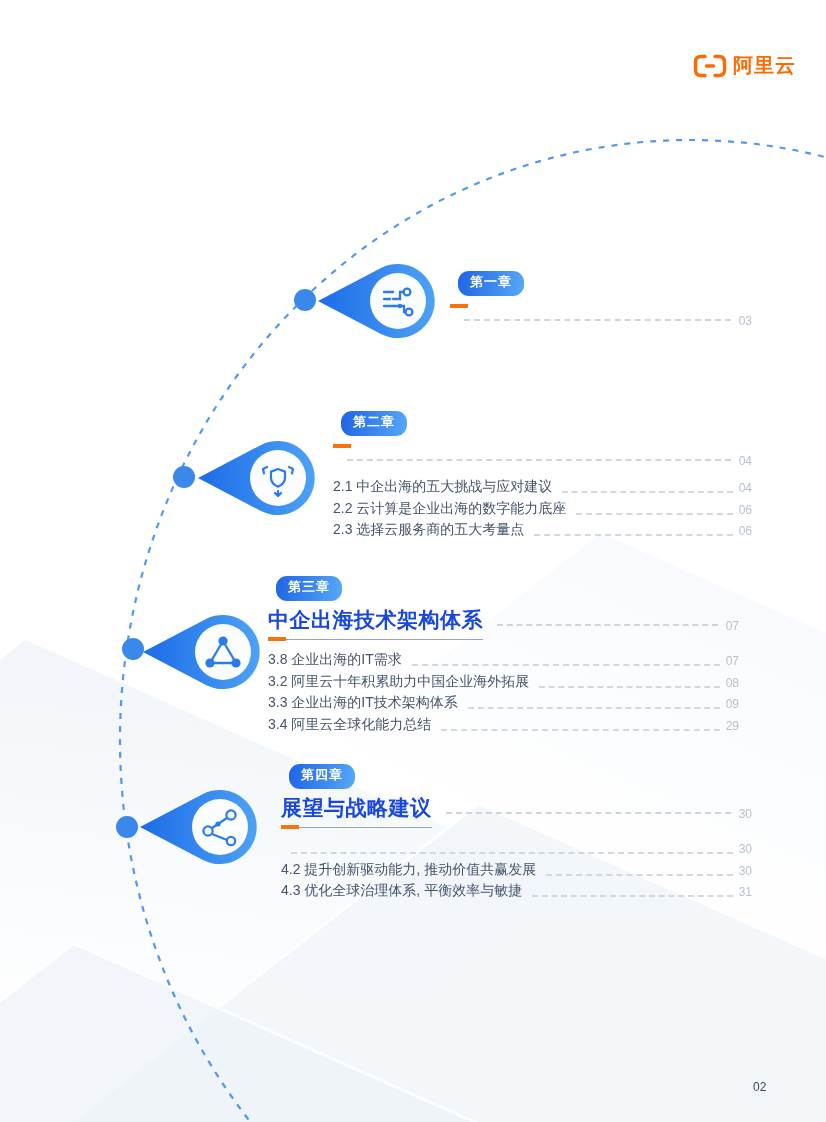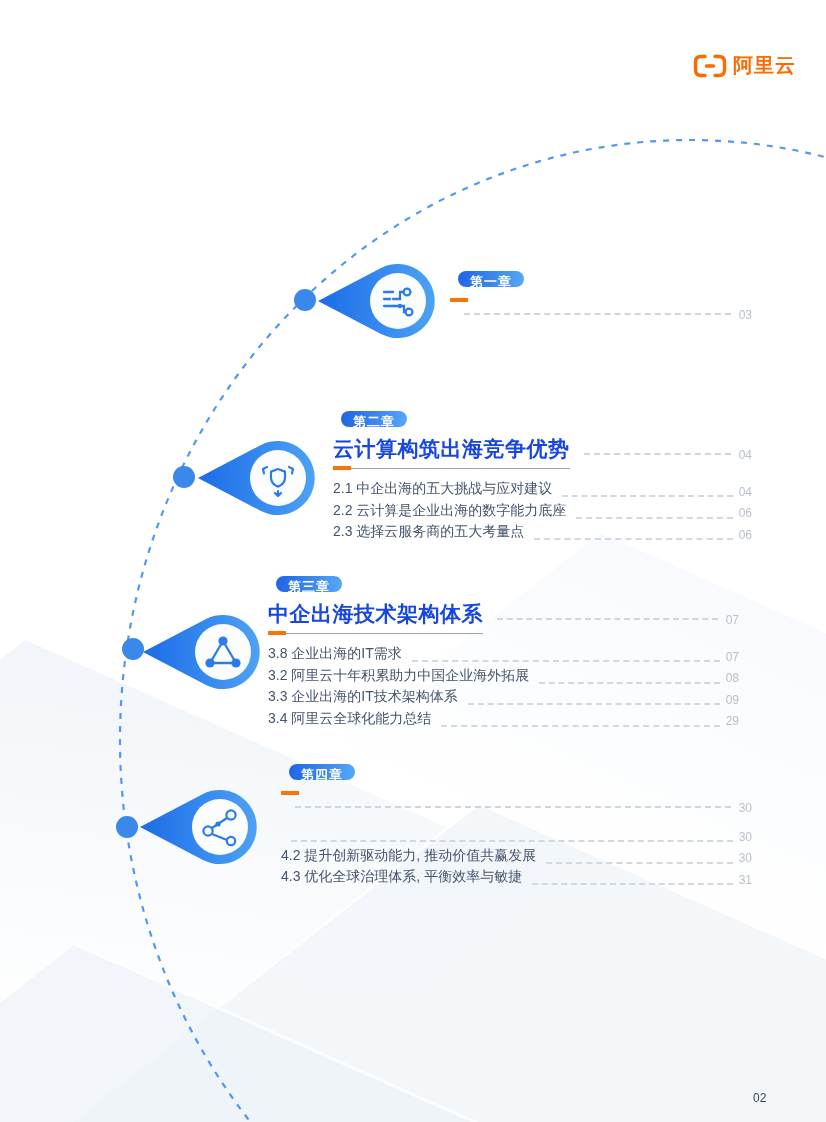--- a/index.html
+++ b/index.html
@@ -37,39 +37,39 @@
   
   .logo { position:absolute; left:692px; top:52px; display:flex; align-items:center; gap:5px; }
   .logo-text { color:#FF6A00; font-size:20px; font-weight:bold; letter-spacing:1px; }
   
   .chapter { position:absolute; }
   .ch1 { left:450px; top:271px; width:302px; }
   .ch2 { left:333px; top:411px; width:419px; }
   .ch3 { left:268px; top:576px; width:471px; }
   .ch4 { left:281px; top:764px; width:471px; }
   .badge {
-    display:inline-block; margin-left:8px; height:16px; line-height:21px;
+    display:inline-block; margin-left:8px; height:25px; line-height:21px;
     padding:0 12px; border-radius:11px; color:#ffffff; font-size:13px; font-weight:bold;
     background:linear-gradient(100deg,#1f63e4 0%,#56a9f6 100%);
     letter-spacing:1px;
   }
   .title-row { display:flex; align-items:flex-start; margin-top:5px; }
   .title-wrap { display:flex; flex-direction:column; }
   .ch-title { font-size:21px; line-height:28px; font-weight:bold; color:#1747e0; letter-spacing:0.5px; white-space:nowrap; }
   .t-underline { position:relative; height:1px; background:#9aa6b2; margin-top:5px; }
   .t-underline::before { content:""; position:absolute; left:0; top:-2px; width:18px; height:4px; background:#f9730c; }
   .title-leader { flex:1; height:18px; border-bottom:2px dashed #cdd5dd; margin:0 8px 0 14px; }
   .title-page { font-size:12px; color:#b7c1cb; margin-top:14px; line-height:1; }
   .sections { margin-top:9px; }
-  .sec-row { display:flex; align-items:center; height:21.5px; }
+  .sec-row { display:flex; align-items:flex-start; height:21.5px; }
   .sec-label { font-size:14px; line-height:21.5px; color:#44546b; white-space:nowrap; }
   .sec-leader { flex:1; height:15px; border-bottom:2px dashed #d1d8df; margin:0 6px 0 10px; }
   .sec-page { font-size:12px; color:#b7c1cb; margin-top:6px; line-height:1; }
   
-  .footer-page { position:absolute; left:753px; top:1080px; font-size:12px; color:#3b4754;margin-top:11px; }
+  .footer-page { position:absolute; left:753px; top:1080px; font-size:12px; color:#3b4754; }
 </style>
 </head>
 <body>
 
 <div class="page">
 
   <div class="bg-decor">
     <div class="iso iso3"></div>
     <div class="iso iso1"></div>
     <div class="iso iso2"></div>
@@ -176,21 +176,20 @@
       </div>
       <div class="title-leader"></div>
       <span class="title-page">03</span>
     </div>
   </div>
 
   <div class="chapter ch2">
     <span class="badge">第二章</span>
     <div class="title-row">
       <div class="title-wrap">
-        <span class="ch-title">云计算构筑出海竞争优势</span>
         <div class="t-underline"></div>
       </div>
       <div class="title-leader"></div>
       <span class="title-page">04</span>
     </div>
     <div class="sections">
       <div class="sec-row">
         <span class="sec-label">2.1 中企出海的五大挑战与应对建议</span>
         <div class="sec-leader"></div>
         <span class="sec-page">04</span>
@@ -239,20 +238,21 @@
         <div class="sec-leader"></div>
         <span class="sec-page">29</span>
       </div>
     </div>
   </div>
 
   <div class="chapter ch4">
     <span class="badge">第四章</span>
     <div class="title-row">
       <div class="title-wrap">
+        <span class="ch-title">展望与战略建议</span>
         <div class="t-underline"></div>
       </div>
       <div class="title-leader"></div>
       <span class="title-page">30</span>
     </div>
     <div class="sections">
       <div class="sec-row">
         <div class="sec-leader"></div>
         <span class="sec-page">30</span>
       </div>

